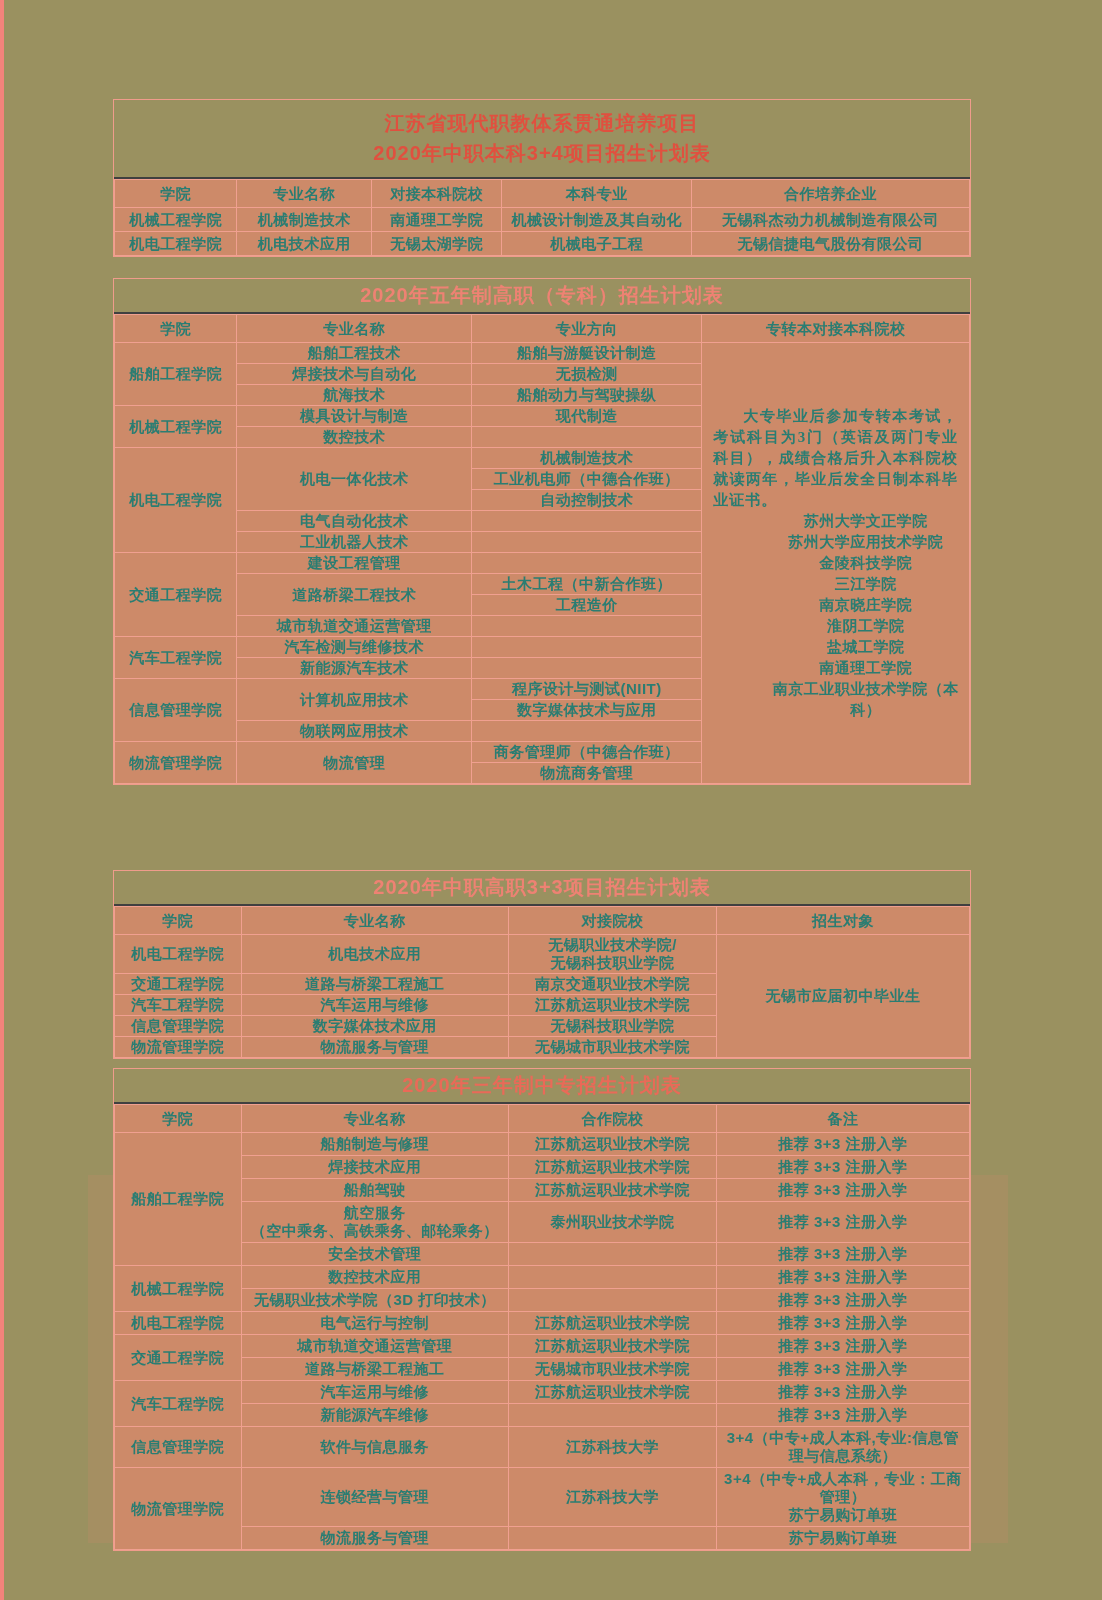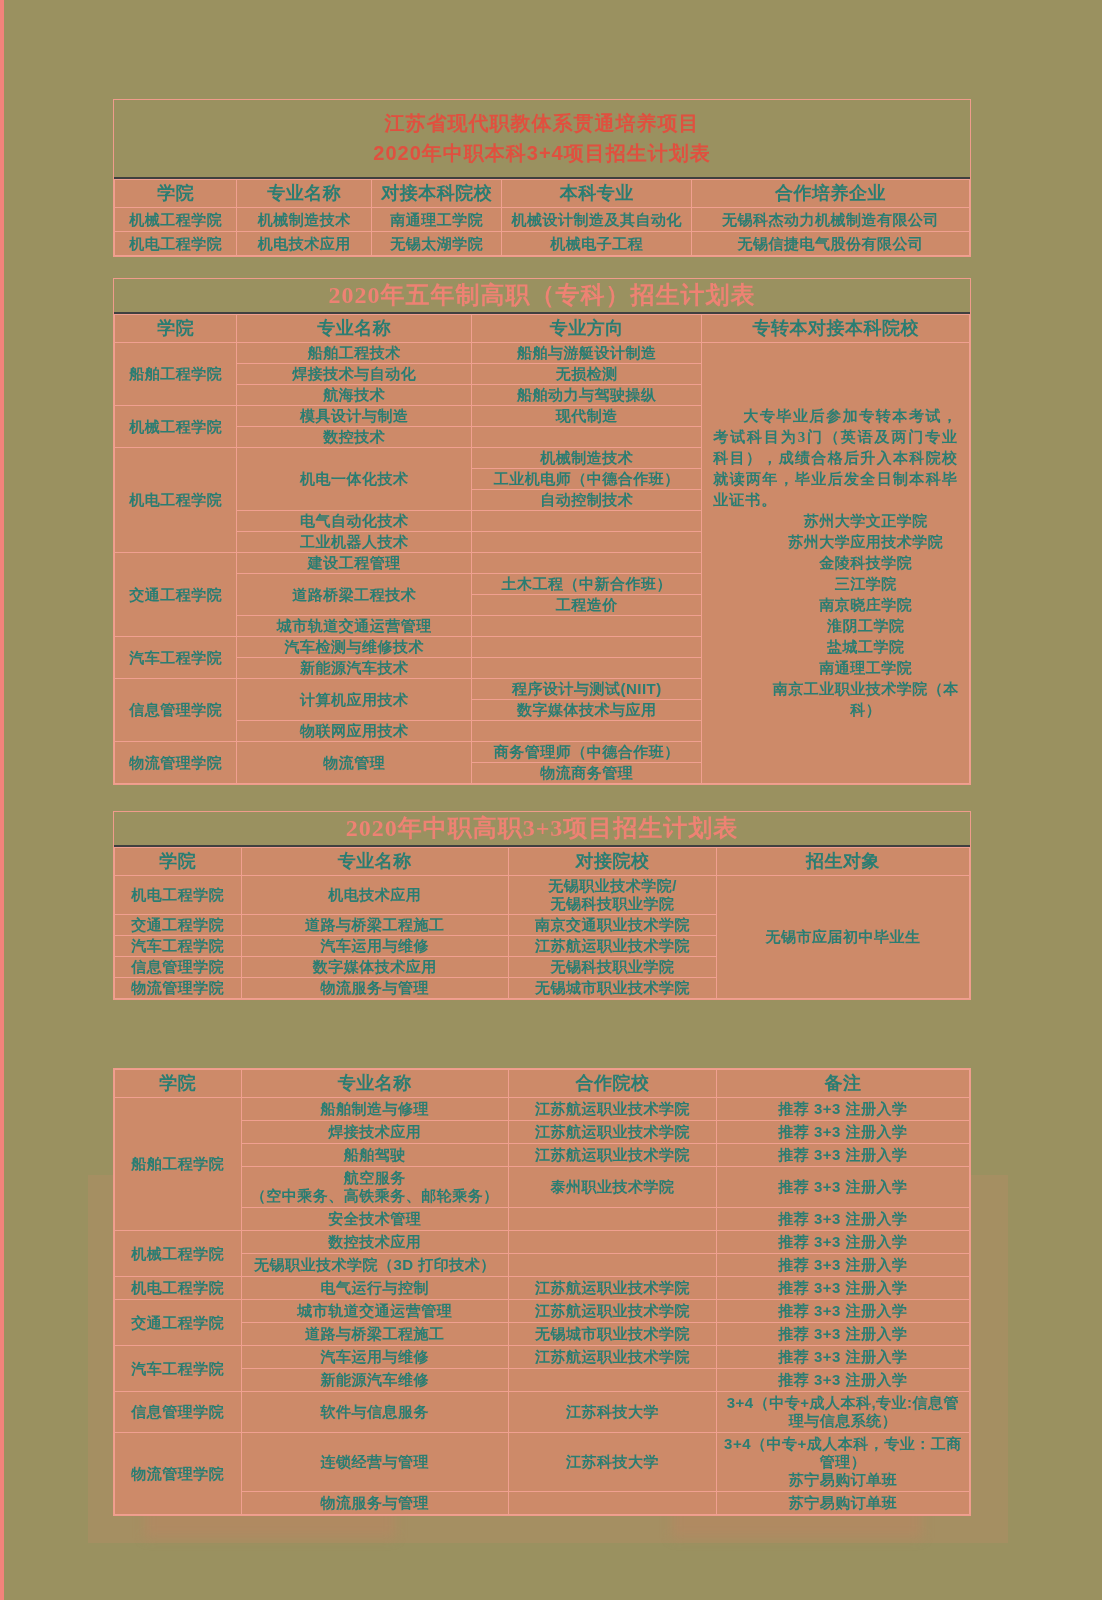--- a/index.html
+++ b/index.html
@@ -15,31 +15,31 @@
   .gb{position:absolute;background:rgba(198,128,98,0.35);filter:blur(6px);pointer-events:none;}
   .gb1{left:145px;top:1492px;width:250px;height:46px;}
   .gb2{left:672px;top:1492px;width:250px;height:46px;}
 
   .tbl{position:absolute;left:113px;width:856px;border:1px solid #ef9c8c;}
   .title-band{
     text-align:center;font-weight:bold;letter-spacing:1px;
     border-bottom:2px solid #404040;
   }
   .tbl-1 .title-band{padding:8px 0 9px 0;font-size:20px;line-height:30px;}
-  .tbl-2 .title-band,.tbl-3 .title-band,.tbl-4 .title-band{padding:6px 0;font-size:24px;line-height:21px;font-family:Liberation Serif, serif;}
+  .tbl-2 .title-band,.tbl-3 .title-band,.tbl-4 .title-band{padding:6px 0;font-size:20px;line-height:21px;}
 
   .tbl table{width:100%;border-collapse:collapse;table-layout:fixed;}
   .tbl th,.tbl td{
     border:1px solid #f0a090;background:#cd8a69;color:#2a7d72;
     text-align:center;vertical-align:middle;
     font-weight:700;letter-spacing:0.5px;
     padding:2px 3px;font-size:15px;line-height:19px;
     overflow:hidden;
   }
-  .tbl th{font-size:18px;padding:4px 3px;}
+  .tbl th{font-size:15px;padding:4px 13px;}
   .tbl-2 td{padding:1px 3px;line-height:18px;}
   .tbl-3 td{padding:1px 3px;line-height:18px;}
   .tbl-4 td{padding:2px 3px;line-height:18px;}
 
   .remark-cell{text-align:left;font-family:Liberation Serif, serif;}
   .remark-para{text-indent:2em;text-align:justify;line-height:21px;padding:0 8px;letter-spacing:1px;}
   .remark-item{padding-left:60px;line-height:21px;letter-spacing:0.5px;}
 </style>
 </head>
 <body>
@@ -206,21 +206,21 @@
             <td rowspan="2">物流管理</td>
             <td>商务管理师（中德合作班）</td>
           </tr>
           <tr>
             <td>物流商务管理</td>
           </tr>
         </tbody>
       </table>
   </section>
 
-  <section class="tbl tbl-3" style="top:811px">
+  <section class="tbl tbl-3" style="top:870px">
     <div class="title-band" style="color: rgb(238, 130, 115);">
       <div>2020年中职高职3+3项目招生计划表</div>
     </div>
     <table>
         <colgroup>
           <col style="width: 14.8%;">
           <col style="width: 31.3%;">
           <col style="width: 24.3%;">
           <col style="width: 29.6%;">
         </colgroup>
@@ -260,20 +260,23 @@
           <tr>
             <td>物流管理学院</td>
             <td>物流服务与管理</td>
             <td>无锡城市职业技术学院</td>
           </tr>
         </tbody>
       </table>
   </section>
 
   <section class="tbl tbl-4" style="top:1068px">
+    <div class="title-band" style="color: rgb(233, 106, 88);">
+      <div>2020年三年制中专招生计划表</div>
+    </div>
     <table>
         <colgroup>
           <col style="width: 14.8%;">
           <col style="width: 31.3%;">
           <col style="width: 24.3%;">
           <col style="width: 29.6%;">
         </colgroup>
         <thead>
           <tr>
             <th>学院</th>

